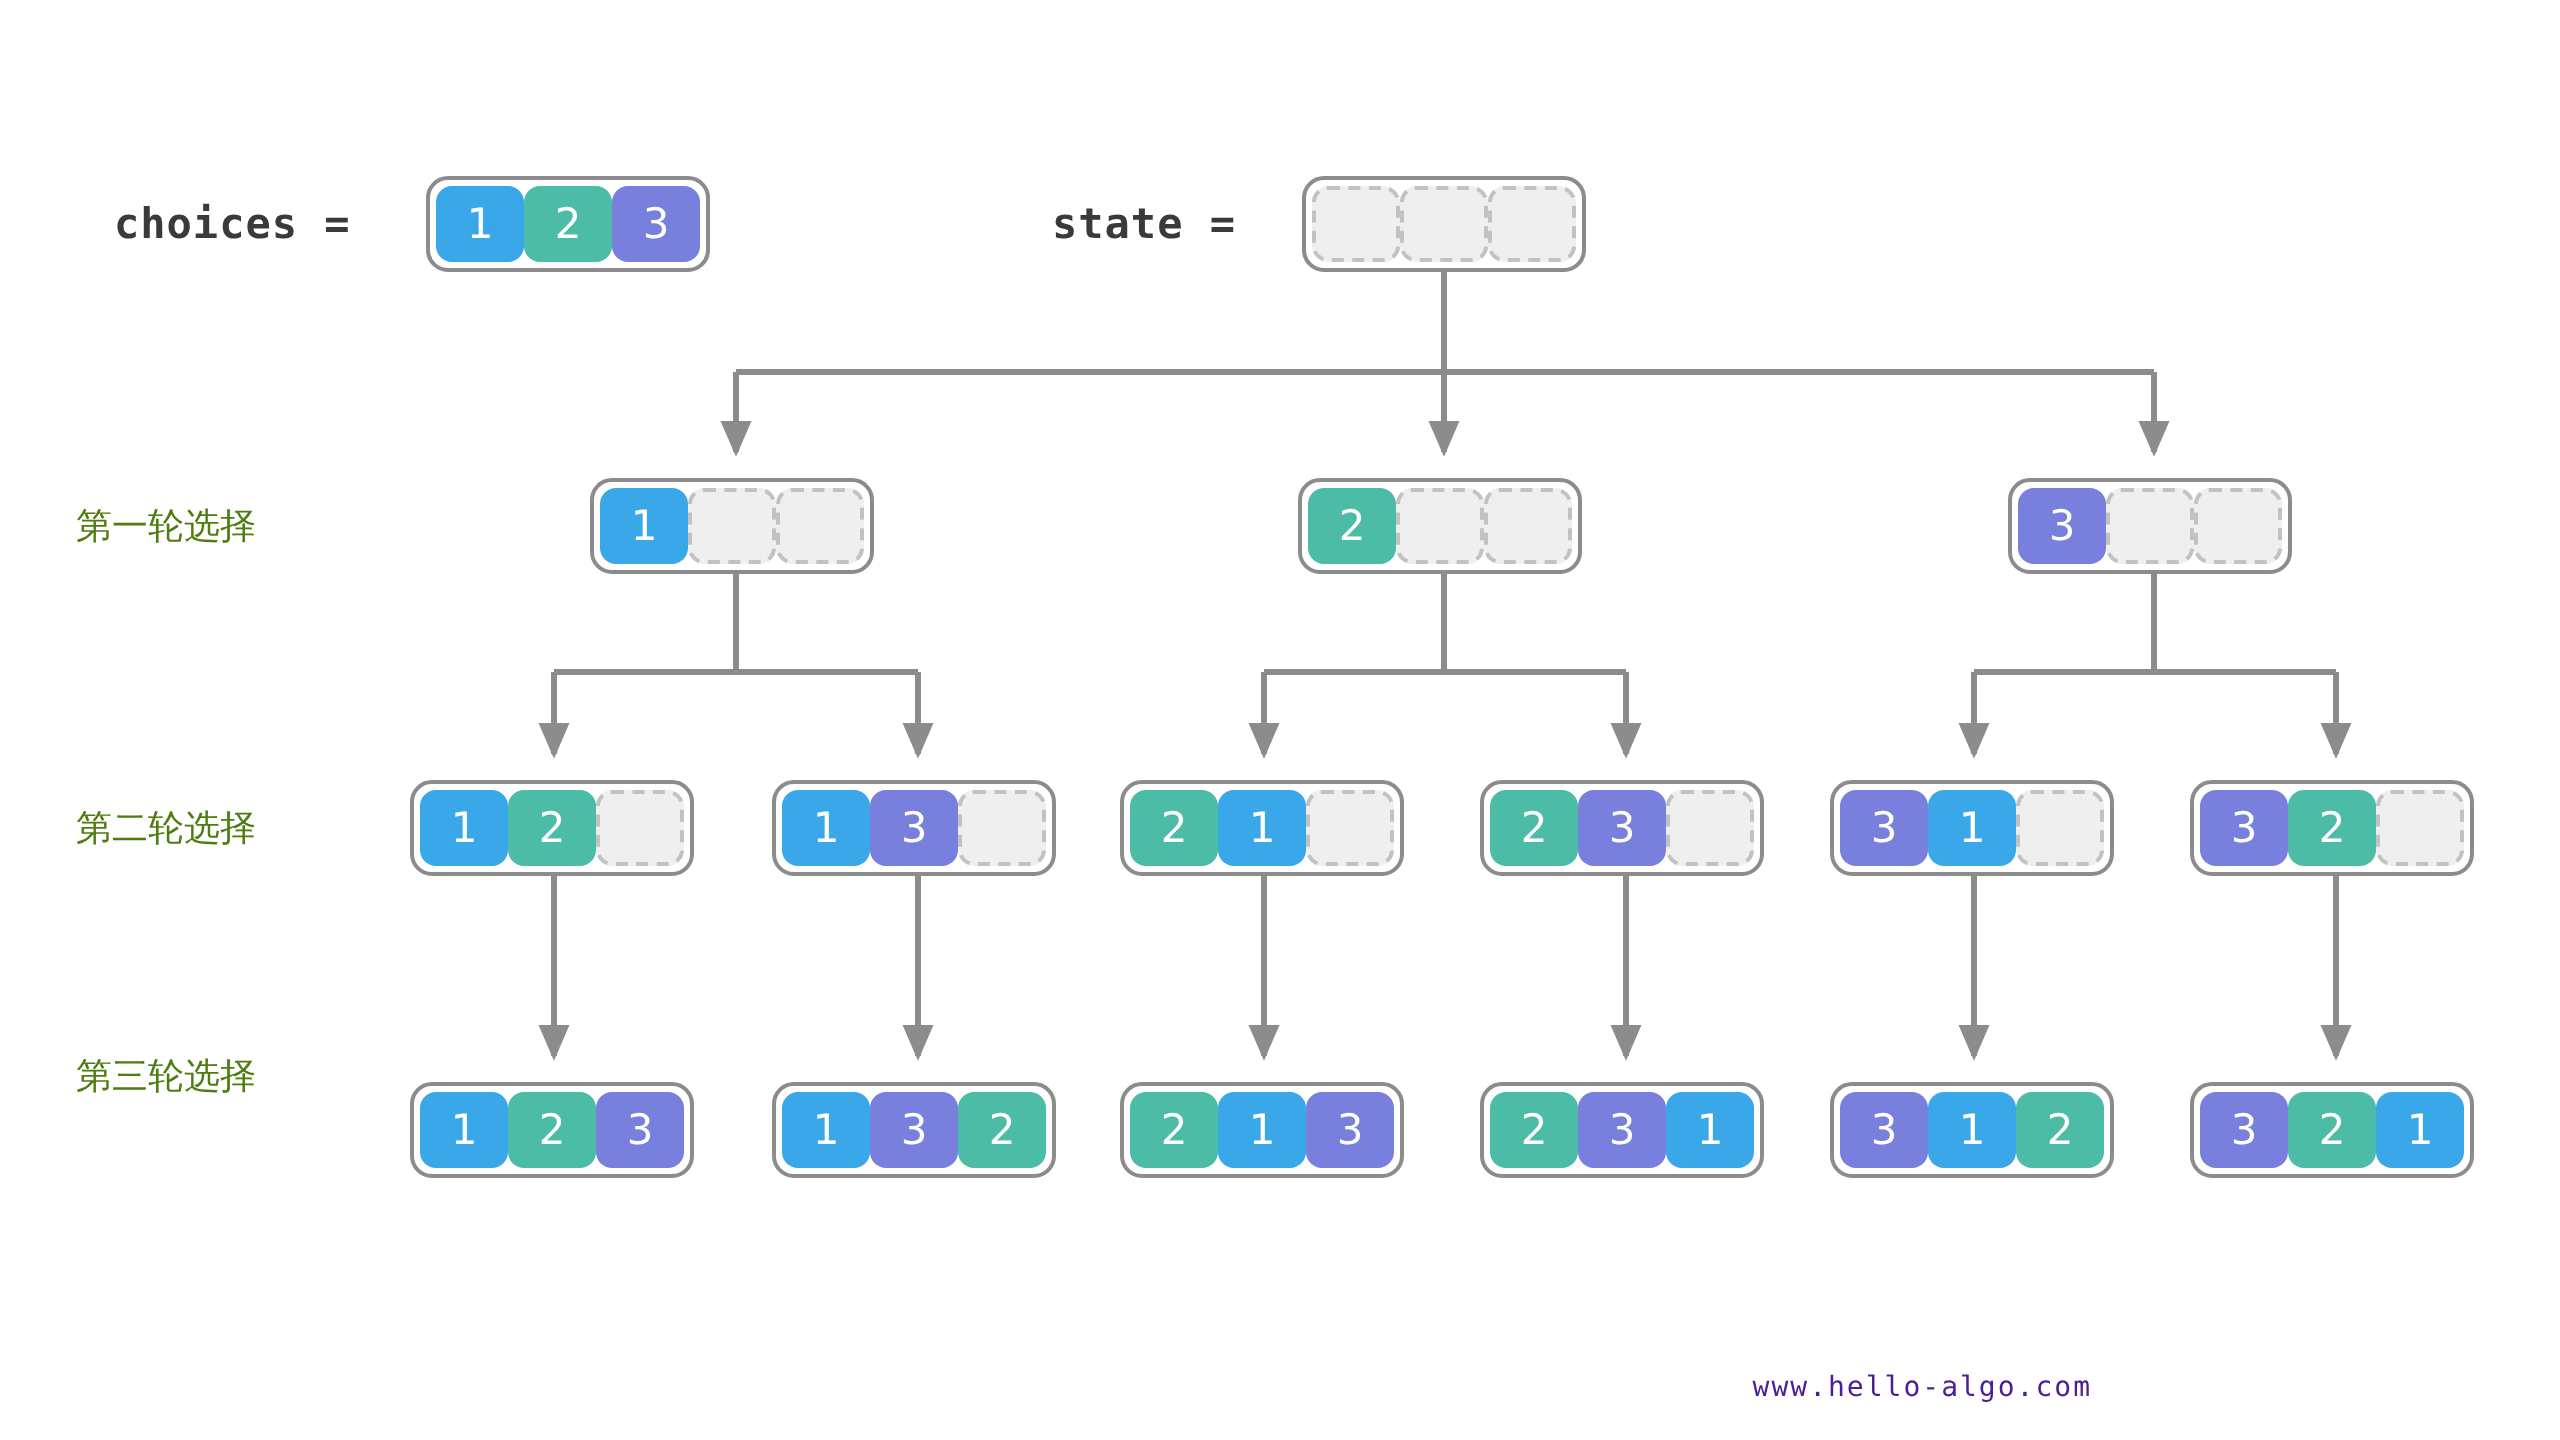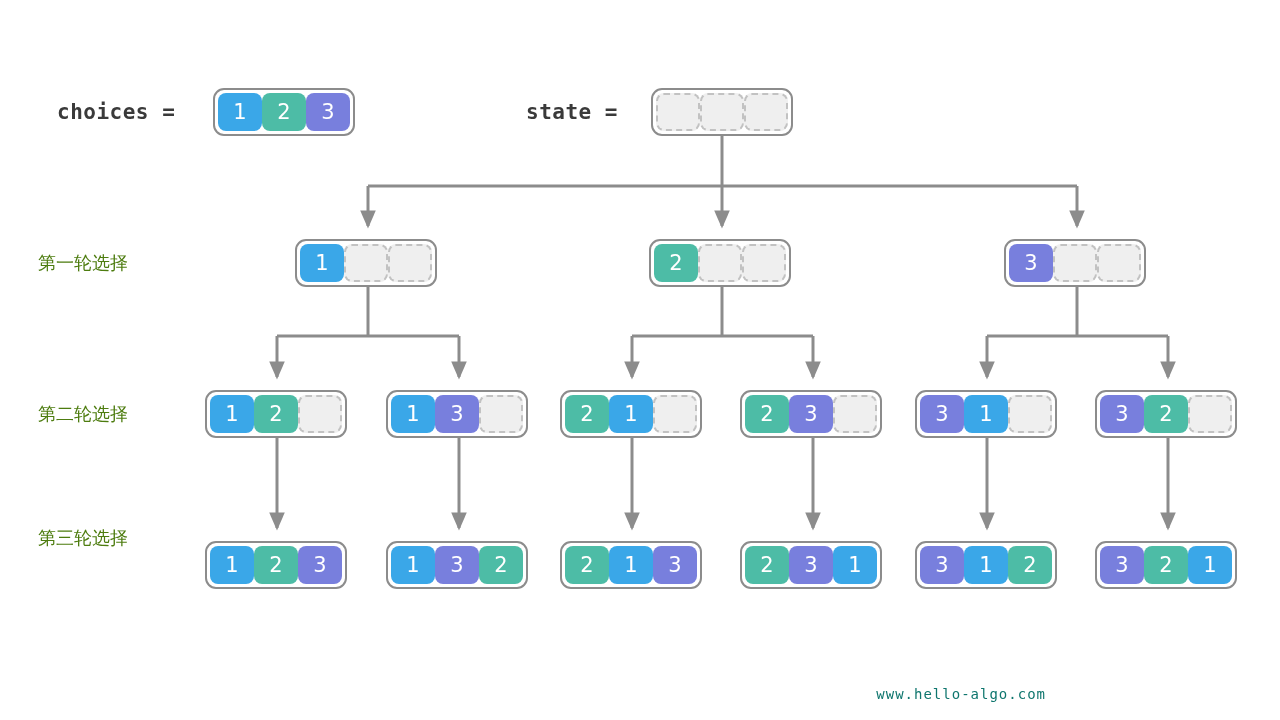--- a/index.html
+++ b/index.html
@@ -88,21 +88,21 @@
 
   
   .array.header .cell { width: 44px; height: 38px; }
 
   .watermark {
     position: absolute;
     right: 22px;
     bottom: 18px;
     font-family: "DejaVu Sans Mono", "Liberation Mono", monospace;
     font-size: 14px;
-    color: #0f766e;
+    color: #4c1d95;
     letter-spacing: 1px;
     white-space: nowrap;
   }
 </style>
 </head>
 <body>
 
 <div id="canvas">
 
   <svg id="edges" viewBox="0 0 1280 720">

